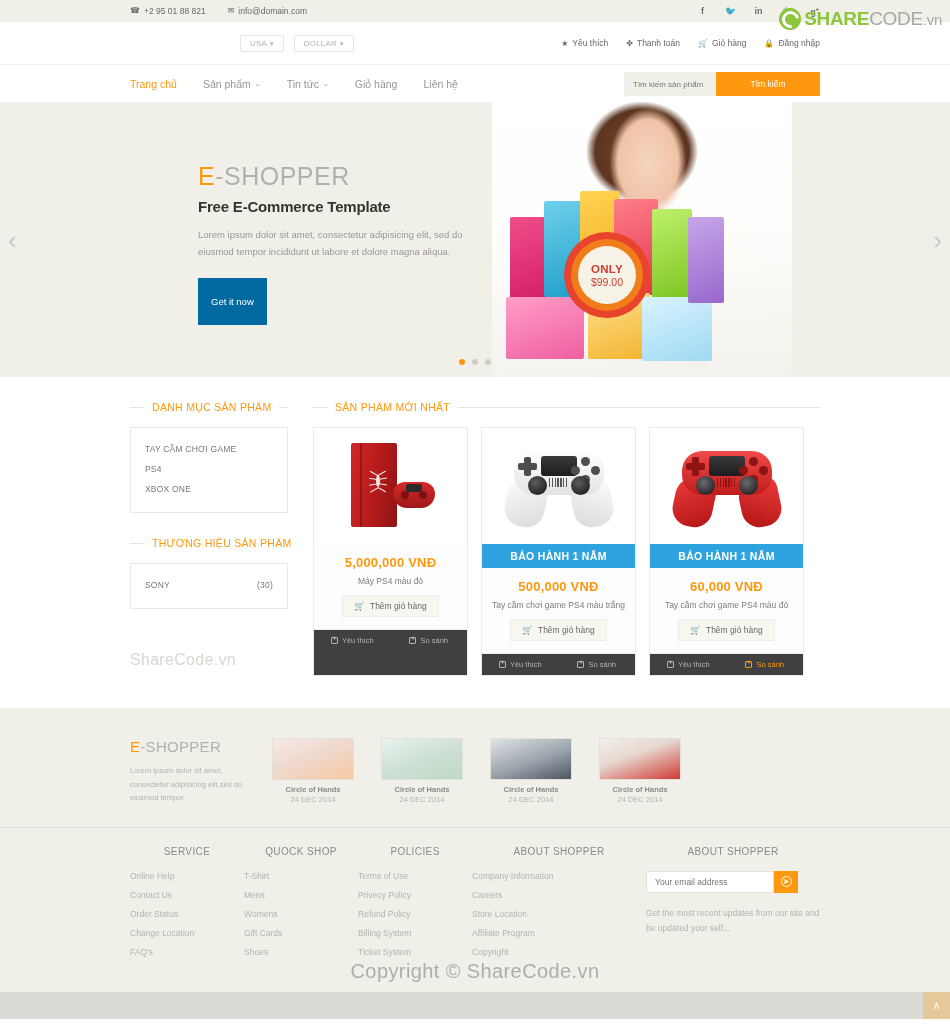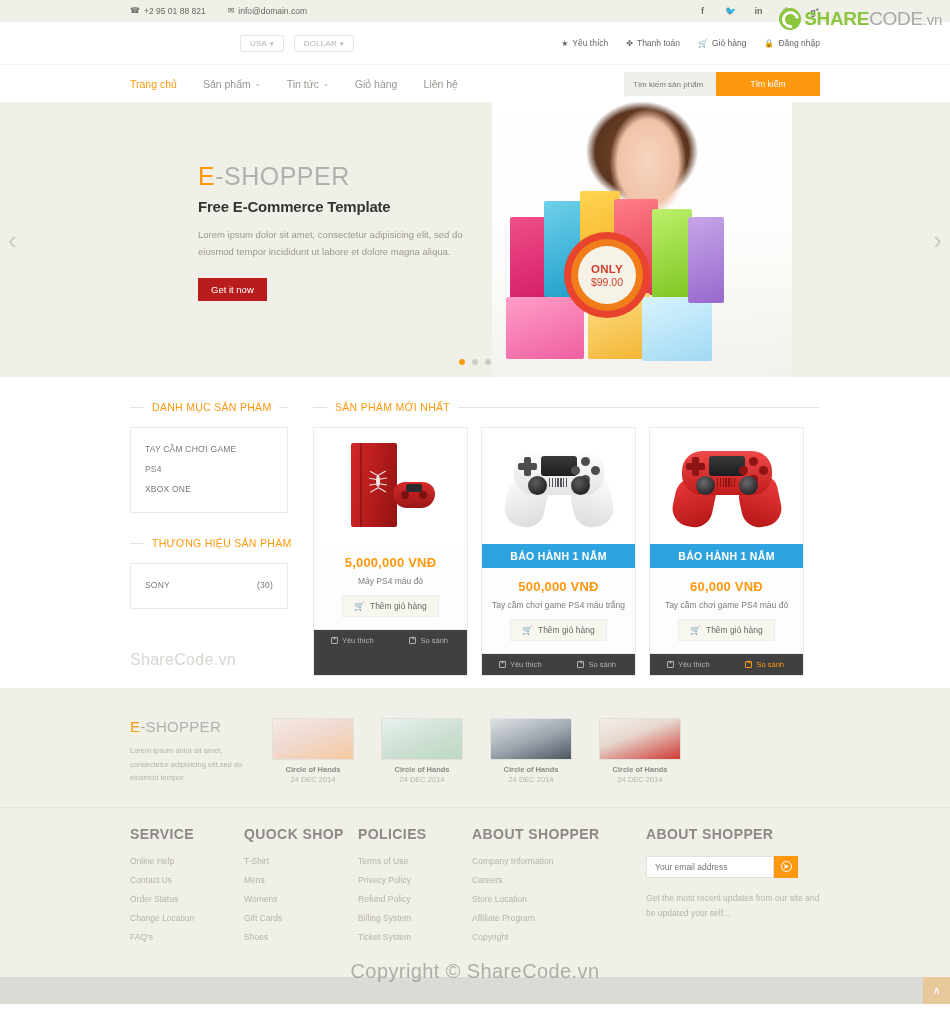--- a/index.html
+++ b/index.html
@@ -67,22 +67,22 @@
                 font-family: inherit; cursor: pointer; }
 
   
   .slider { position: relative; background: #f0f0e9; height: 275px; overflow: hidden; }
   .slider-inner { width: 690px; margin: 0 auto; position: relative; height: 275px; }
   .slide-text { position: absolute; left: 68px; top: 60px; width: 290px; }
   .brand-line { font-size: 25px; letter-spacing: .5px; font-weight: 300; color: #b2b0ac; }
   .brand-line .e { color: #fe980f; }
   .slide-h2 { font-size: 15px; color: #363432; font-weight: bold; margin-top: 7px; letter-spacing: -.2px; }
   .slide-p { font-size: 9.5px; color: #9a9791; line-height: 1.75; margin-top: 12px; }
-  .slide-btn { margin-top: 18px; display: inline-block; background: #b91c1c; color: #fff;
-               font-size: 9.5px; padding: 6px 13px; border: none; font-family: inherit; cursor: pointer; }
+  .slide-btn { margin-top: 18px; display: inline-block; background: #0369a1; color: #fff;
+               font-size: 9.5px; padding: 18px 13px; border: none; font-family: inherit; cursor: pointer; }
   .girl {
     position: absolute; right: 28px; bottom: 0; width: 300px; height: 275px;
     background:
       radial-gradient(ellipse 55px 78px at 52% 22%, #f6d5c0 0%, #f0c3a8 55%, rgba(240,195,168,0) 70%),
       radial-gradient(ellipse 78px 70px at 50% 18%, #7a4a2d 0%, #5c3520 60%, rgba(92,53,32,0) 72%),
       linear-gradient(175deg, rgba(255,255,255,0) 55%, #f3f1ec 100%),
       linear-gradient(#ffffff, #fbfaf7);
   }
   .bagbunch { position: absolute; right: 0; bottom: 0; width: 300px; height: 230px; }
   .bag { position: absolute; border-radius: 2px; }
@@ -96,21 +96,21 @@
   .only-t { font-size: 11.5px; font-weight: bold; color: #cf3d2a; letter-spacing: .3px; }
   .only-p { font-size: 10.5px; color: #cf3d2a; margin-top: 1px; }
   .arrow { position: absolute; top: 50%; transform: translateY(-50%); color: #c9c7c2;
            font-size: 26px; font-weight: 300; cursor: pointer; line-height: 1; }
   .arrow.left { left: 8px; } .arrow.right { right: 8px; }
   .dots { position: absolute; left: 50%; transform: translateX(-50%); bottom: 12px; display: flex; gap: 7px; }
   .dot { width: 6px; height: 6px; border-radius: 50%; background: #cfcdc8; cursor: pointer; }
   .dot.on { background: #fe980f; }
 
   
-  .main { padding: 24px 0 12px; }
+  .main { padding: 24px 0 32px; }
   .main .container { display: flex; gap: 25px; align-items: flex-start; }
   .sidebar { width: 158px; flex: none; }
   .content { flex: 1; }
   .sec-title { display: flex; align-items: center; gap: 8px; font-size: 10.5px; color: #fe980f;
                letter-spacing: .3px; margin-bottom: 14px; white-space: nowrap; }
   .sec-title::before { content: ""; width: 14px; height: 1px; background: #e6e4df; flex: none; }
   .sec-title::after { content: ""; height: 1px; background: #e6e4df; flex: 1; }
   .panel { border: 1px solid #eceae5; padding: 11px 14px 13px; }
   .panel-row { font-size: 8.5px; color: #7a7874; padding: 5px 0; letter-spacing: .2px;
                display: flex; justify-content: space-between; }
@@ -184,21 +184,21 @@
   .post { width: 82px; text-align: center; }
   .post-thumb { width: 82px; height: 42px; border: 1px solid #e3e1db; background: #fff;
                 overflow: hidden; position: relative; }
   .post-t { font-size: 7.5px; color: #8d8a86; margin-top: 5px; font-weight: bold; }
   .post-d { font-size: 7.5px; color: #b5b2ac; margin-top: 1px; }
 
   .footer-widgets { background: #f0f0e9; padding: 18px 0 26px; border-top: 1px solid #e3e1db; }
   .fw-row { display: flex; }
   .fw-col { width: 118px; }
   .fw-col.wide { width: 180px; }
-  .fw-h { font-size: 14px; color: #8d8a86; font-weight: bold; letter-spacing: .4px; margin-bottom: 14px; }
+  .fw-h { font-size: 10px; color: #8d8a86; font-weight: normal; letter-spacing: .4px; margin-bottom: 14px; text-align: center; }
   .fw-li { font-size: 8.5px; color: #b5b2ac; margin-bottom: 9px; }
   .news { display: flex; height: 22px; margin-bottom: 13px; }
   .news input { width: 128px; border: 1px solid #e3e1db; background: #fff; font-size: 8.5px;
                 color: #b5b2ac; padding: 0 8px; font-family: inherit; outline: none; }
   .news button { width: 24px; background: #fe980f; border: none; color: #fff; cursor: pointer;
                  display: flex; align-items: center; justify-content: center; }
   .news .arr { width: 11px; height: 11px; border: 1px solid #fff; border-radius: 50%;
                font-size: 8px; display: flex; align-items: center; justify-content: center; line-height: 1; }
   .news-note { font-size: 8.5px; color: #b5b2ac; line-height: 1.8; }
 

